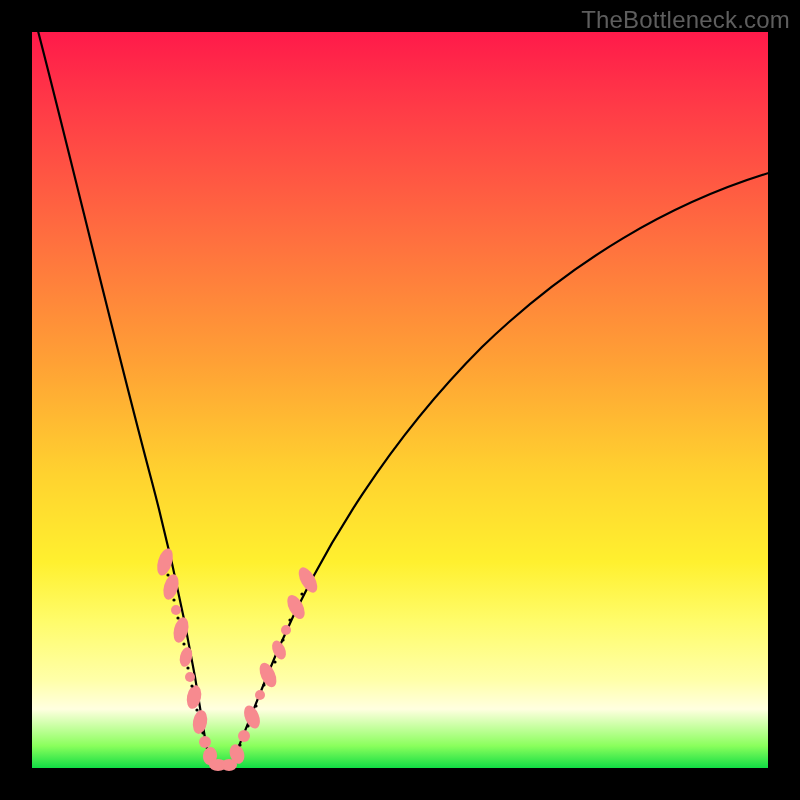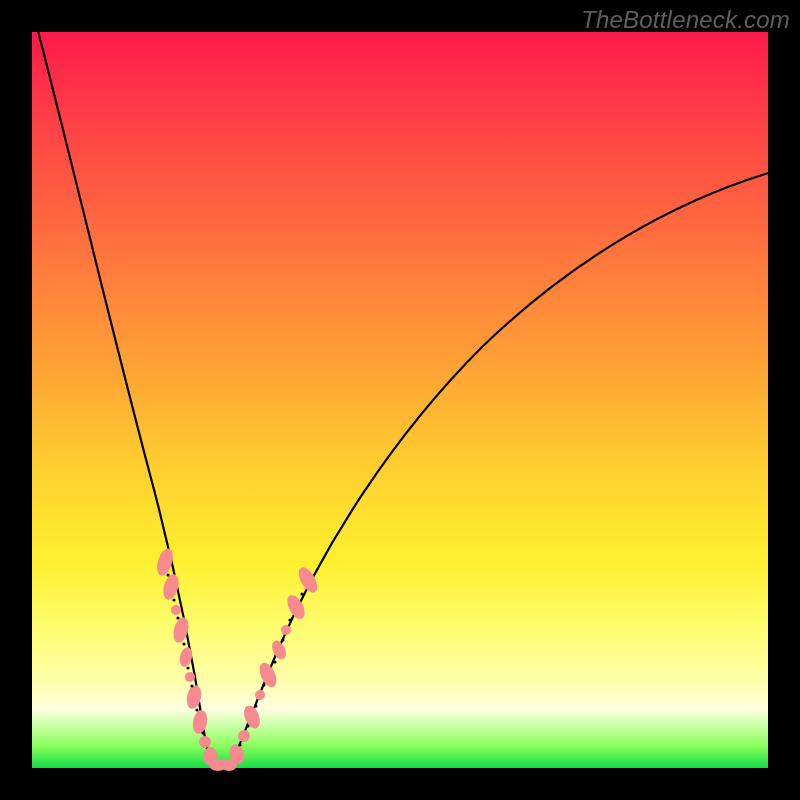--- a/index.html
+++ b/index.html
@@ -11,21 +11,20 @@
     background: #000;
     font-family: Arial, Helvetica, sans-serif;
   }
   .frame {
     position: absolute;
     left: 0;
     top: 0;
     width: 800px;
     height: 704px;
     background: #000;
-    font-style: italic;
   }
   .plot-area {
     position: absolute;
     left: 32px;
     top: 32px;
     width: 736px;
     height: 736px;
     
     background: linear-gradient(
       to bottom,

